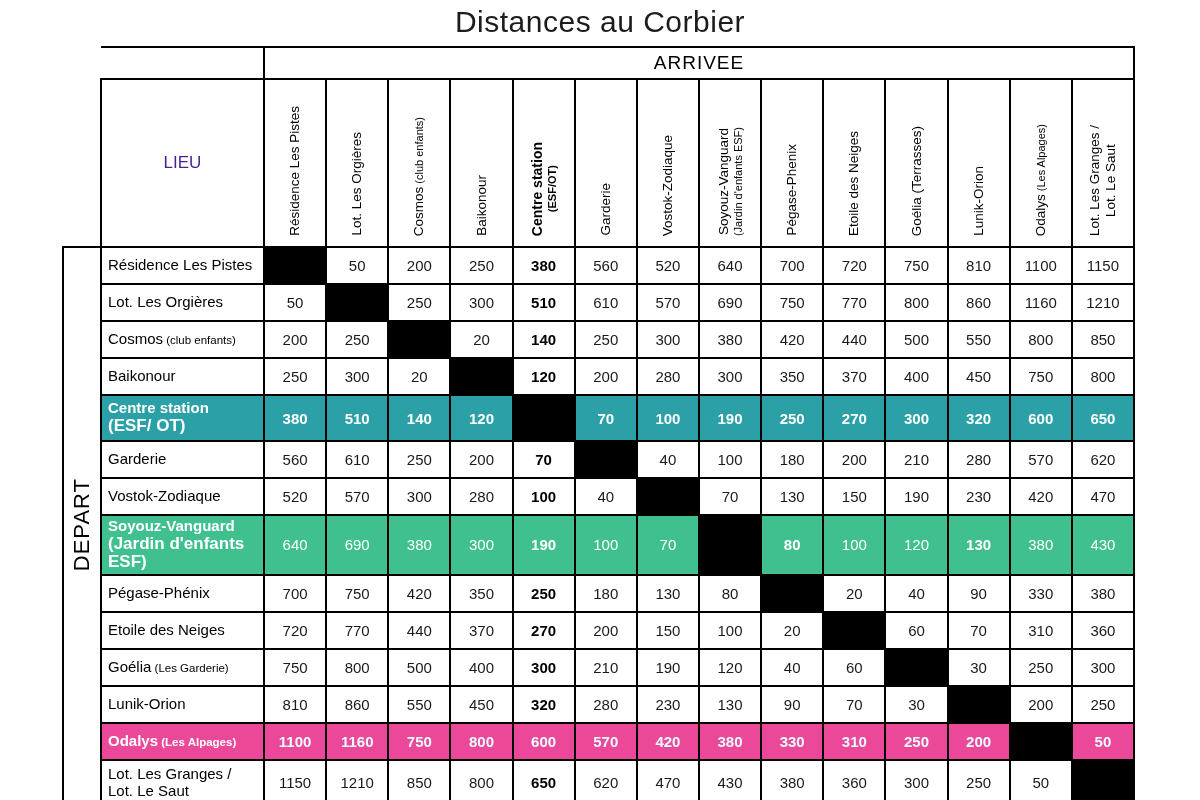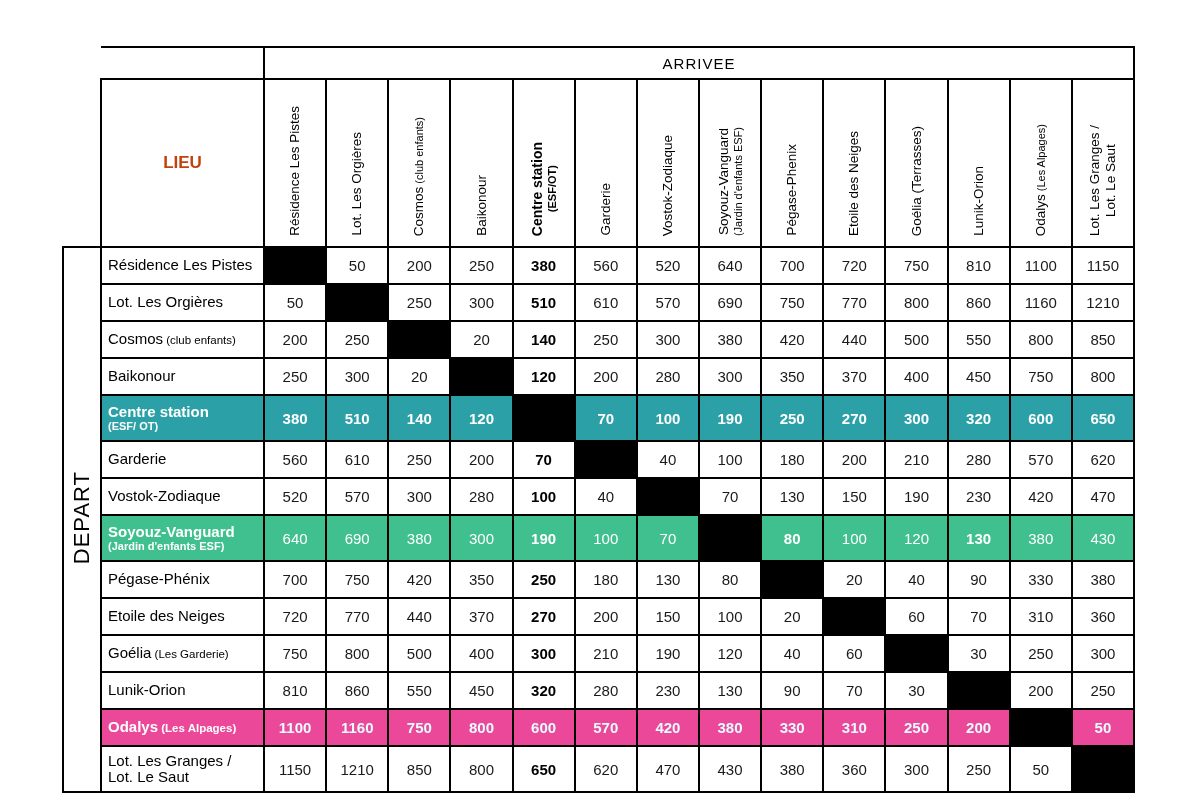--- a/index.html
+++ b/index.html
@@ -24,26 +24,26 @@
     border-collapse: collapse; table-layout: fixed;
     width: 1073px;
   }
   td { border: 2px solid #000; padding: 0; }
 
   td.blank-a { border: none; }
   td.blank-b { border: none; border-top: 2px solid #000; }
 
   td.arrivee {
     height: 32px; text-align: center; vertical-align: middle;
-    font-size: 15px; font-weight: 400; letter-spacing: 1px; color: #000;
+    font-size: 19px; font-weight: 400; letter-spacing: 1px; color: #000;
   }
 
   td.lieu {
     text-align: center; vertical-align: middle;
-    font-size: 17px; font-weight: bold; color: #c2410c;
+    font-size: 17px; font-weight: normal; color: #4c1d95;
   }
 
   tr.colhead-row { height: 168px; }
   td.colhead {
     vertical-align: bottom; text-align: center;
     padding: 4px 1px 6px;
     background: #fff;
   }
   .vtext {
     writing-mode: vertical-rl;
@@ -67,40 +67,41 @@
   tr.data-row { height: 37px; }
   tr.data-row.tall { height: 46px; }
 
   td.rowlabel {
     text-align: left; vertical-align: middle;
     padding: 2px 2px 2px 6px;
     font-size: 15px; color: #000;
     line-height: 1.1;
   }
   td.rowlabel .small { font-size: 11.5px; }
-  td.rowlabel .subline { font-size: 11px; display: block; }
+  td.rowlabel .subline { font-size: 17px; display: block; }
   td.rowlabel .line2 { display: block; font-size: 15px; }
 
   td.val {
     text-align: center; vertical-align: middle;
     font-size: 15px; color: #1a1a1a;
   }
   td.val.bold { font-weight: bold; color: #000; }
   td.diag { background: #000 !important; }
 
   tr.colored td.rowlabel { color: #fff; font-weight: bold; }
   tr.colored td.val { color: #fff; }
   tr.colored td.val.bold { color: #fff; }
   tr.row-darkteal td.val { color: #cdeaf0; }
   tr.row-darkteal td.val.bold { color: #e8fbff; }
 </style>
 </head>
 <body>
 
 <div class="canvas">
+  <div class="title">Distances au Corbier</div>
 
   <table class="dist">
     <colgroup>
       <col style="width:38px">
       <col style="width:163px">
     </colgroup>
     <tbody id="tbl-body">
       <tr>
         <td class="blank-a"></td>
         <td class="blank-b"></td>

